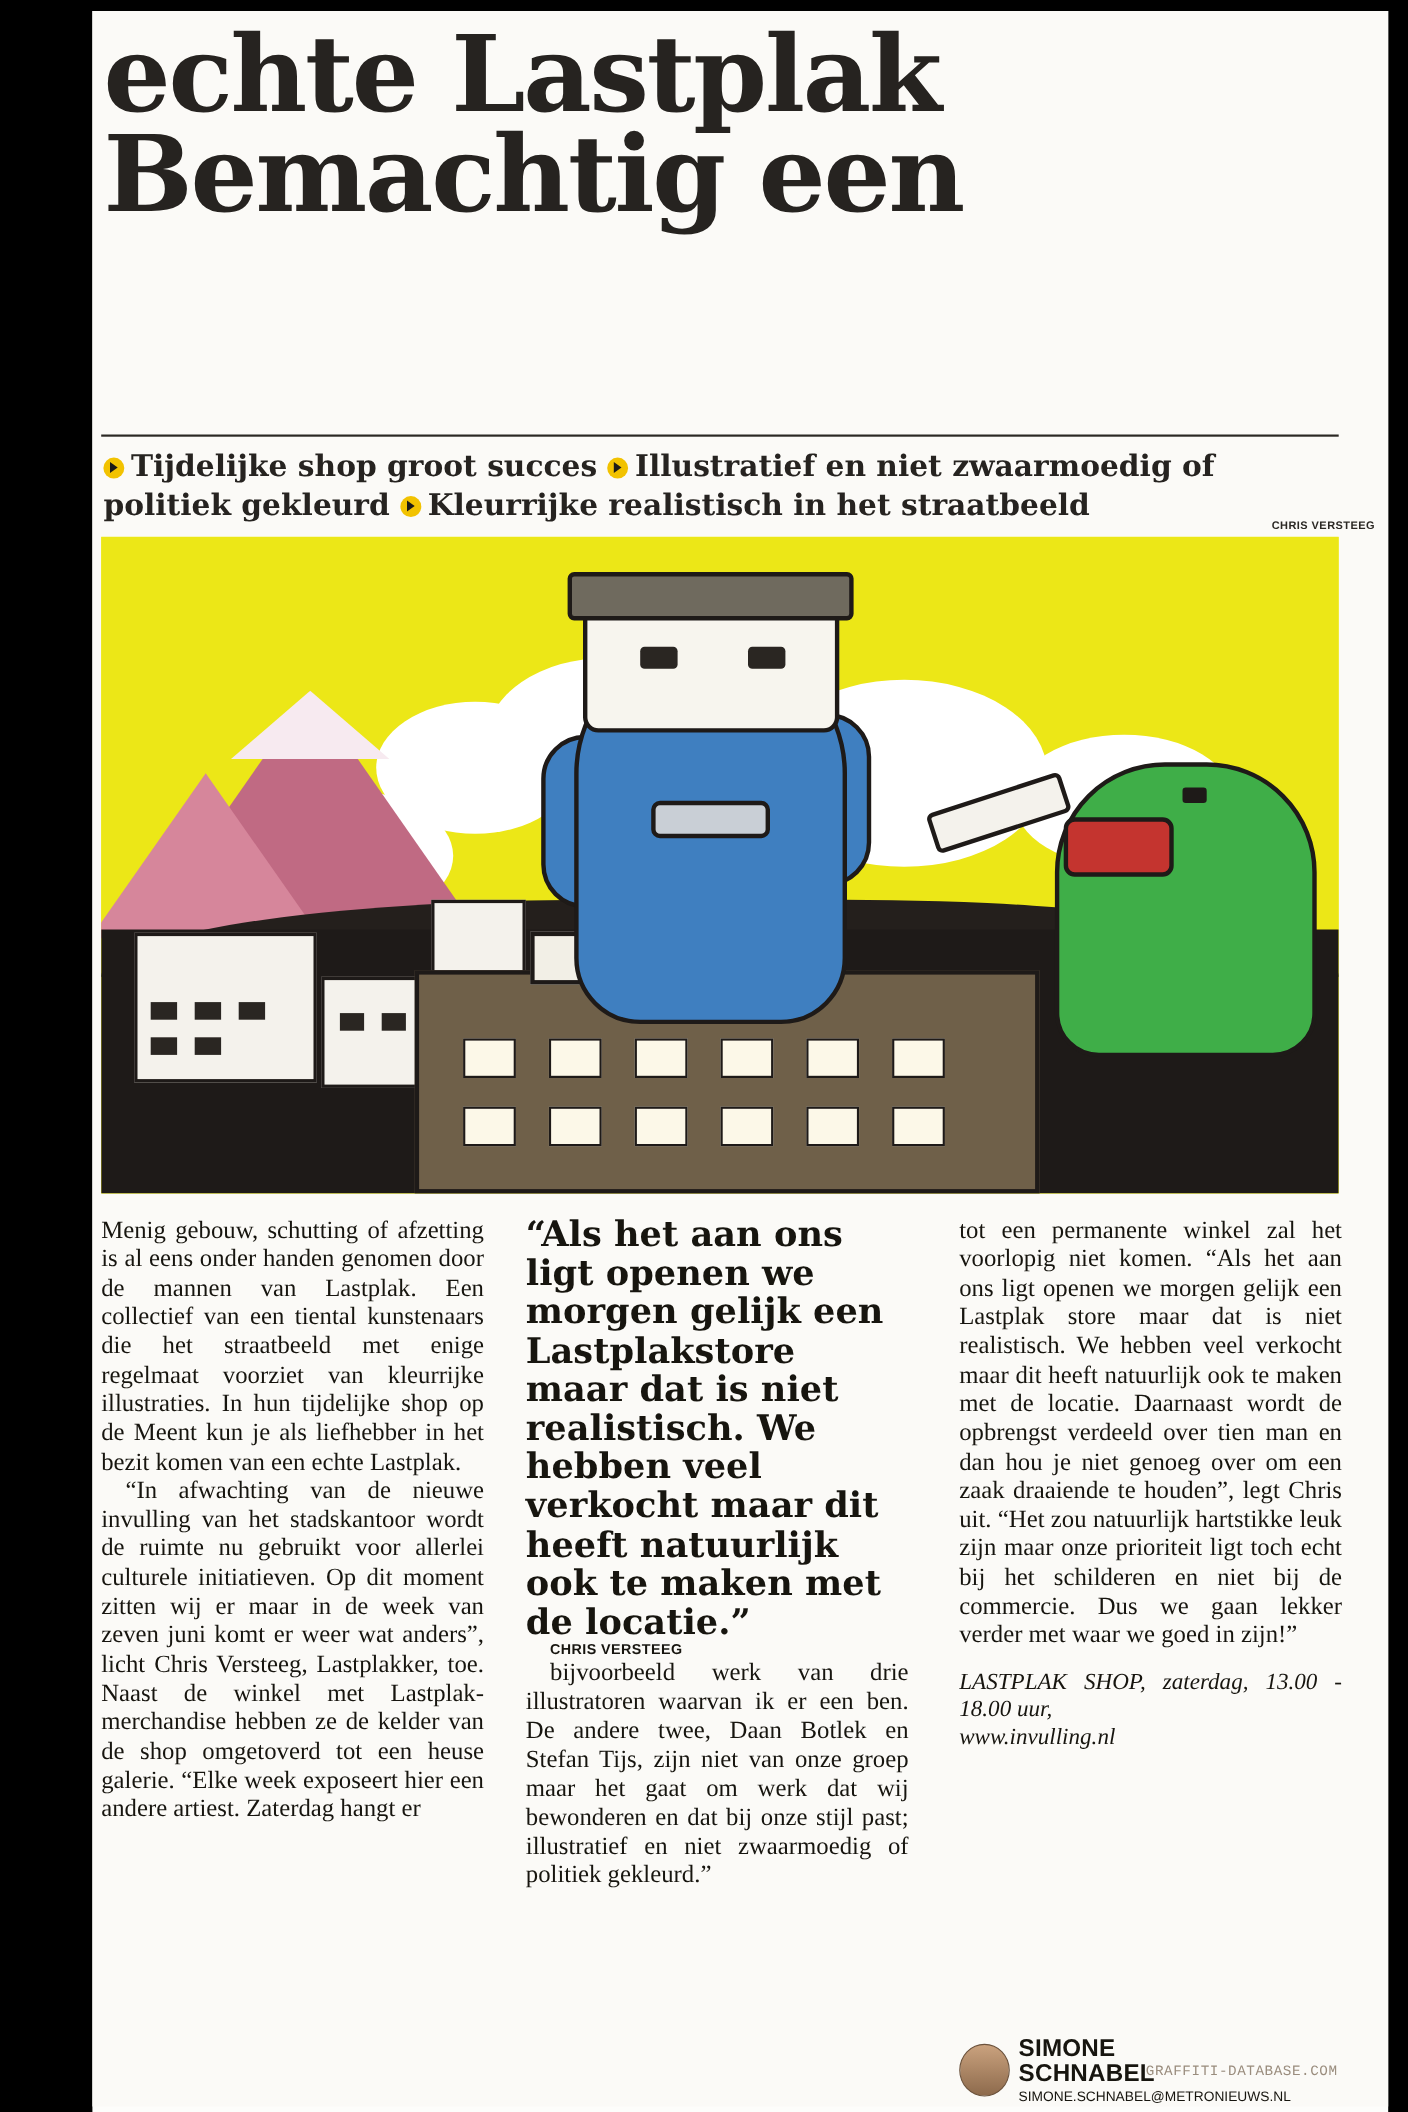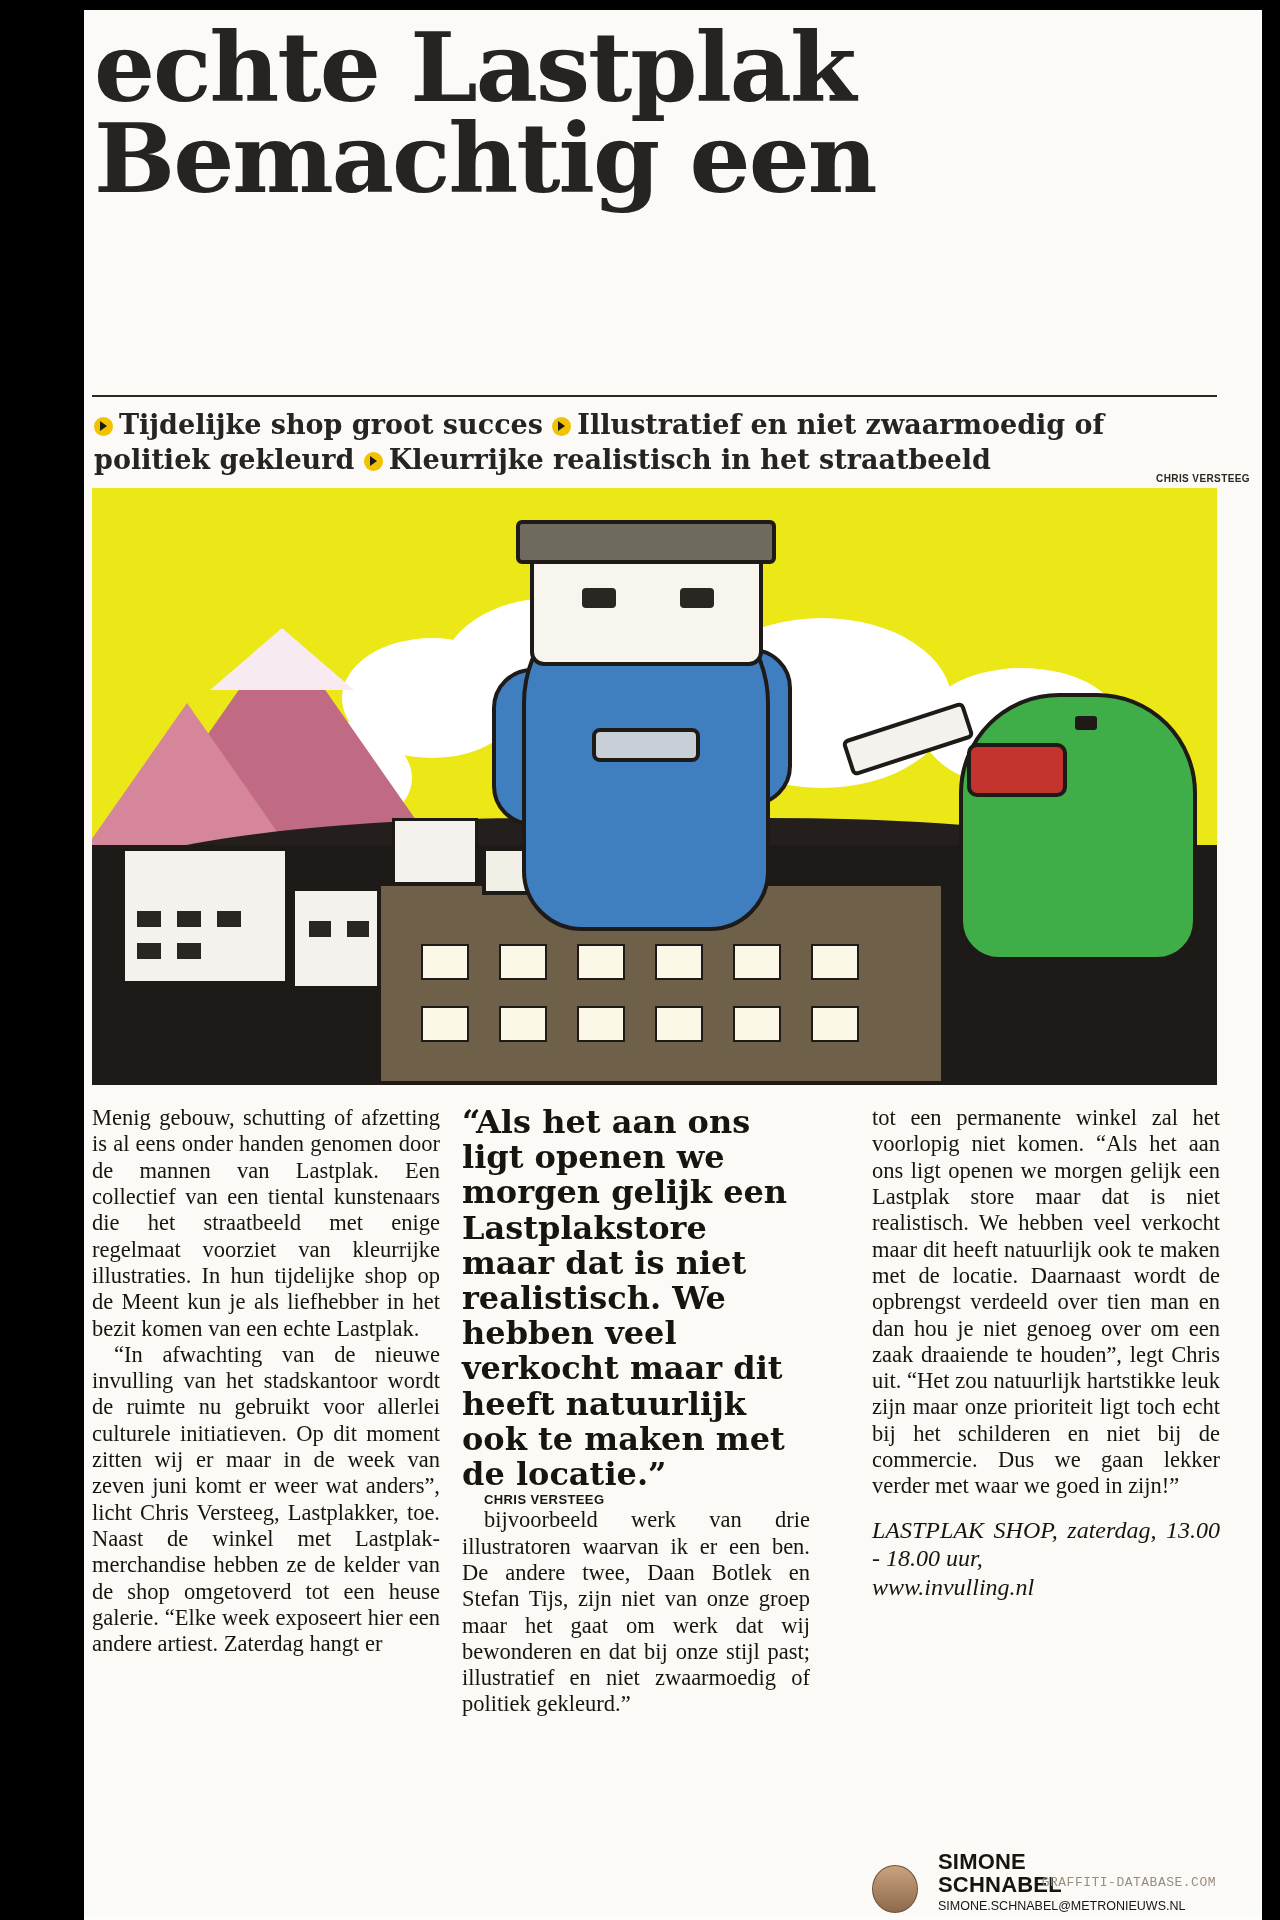--- a/index.html
+++ b/index.html
@@ -150,39 +150,39 @@
     position:absolute;left:8px;top:1095px;width:1128px;
   }
   .col{
     position:absolute;top:0;width:348px;
     font-size:22.5px;line-height:1.17;color:#17150f;
     text-align:justify;
   }
   .col p{margin:0;text-indent:0;}
   .col p + p{text-indent:22px;}
   #col1{left:0;}
-  #col2{left:370px;}
+  #col2{left:386px;}
   #col3{left:780px;}
 
   .pullquote{
     font-family:"DejaVu Serif",serif;font-weight:bold;
     font-size:32px;line-height:1.1;color:#17150f;
     text-align:left;margin:0 0 6px 0;
   }
   .pq-credit{
     font-family:"Liberation Sans",sans-serif;font-weight:bold;
     font-size:13px;letter-spacing:.4px;color:#17150f;margin:6px 0 22px 0;
   }
 
   .shopinfo{
-    margin-top:16px;font-style:italic;font-size:24px;line-height:1.2;color:#17150f;
+    margin-top:16px;font-style:italic;font-size:21px;line-height:1.2;color:#17150f;
   }
 
   .byline{
-    position:absolute;left:780px;top:745px;width:350px;display:flex;align-items:flex-end;gap:12px;
+    position:absolute;left:780px;top:745px;width:350px;display:flex;align-items:center;
   }
   .avatar{
     width:44px;height:46px;border-radius:50%;
     background:linear-gradient(#caa27e,#8d6a4c);
     border:1px solid #6b523c;flex:0 0 auto;margin-right:8px;
   }
   .byname{
     font-family:"Liberation Sans",sans-serif;font-weight:bold;
     font-size:22px;line-height:1.05;color:#17150f;letter-spacing:.2px;
   }

